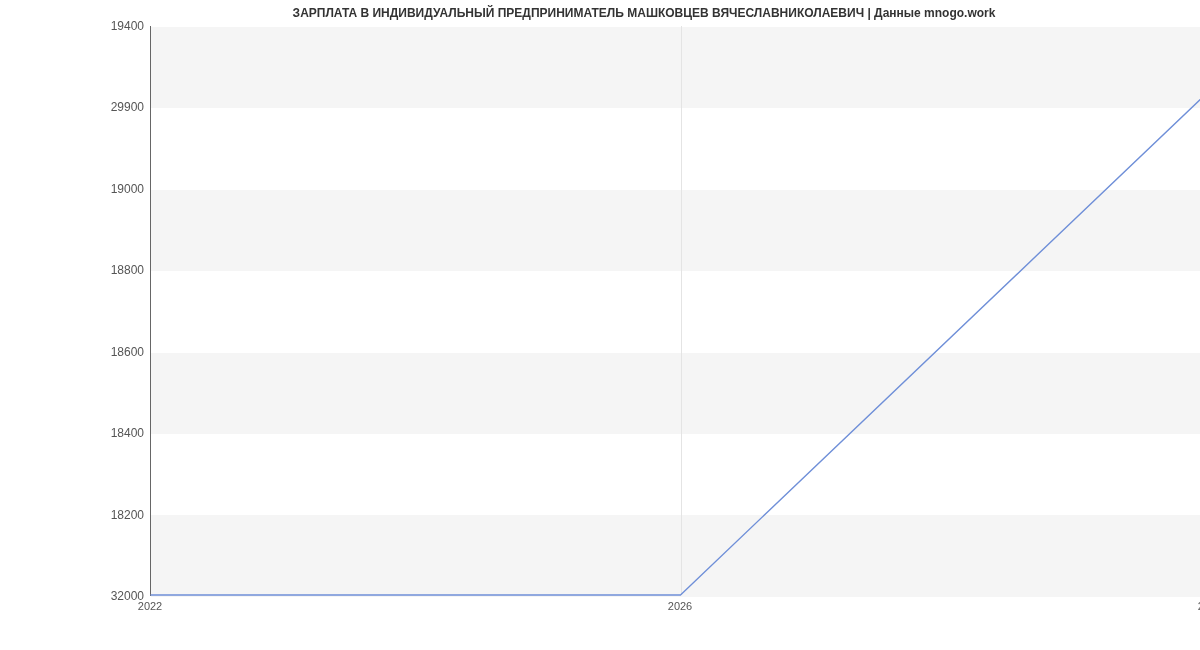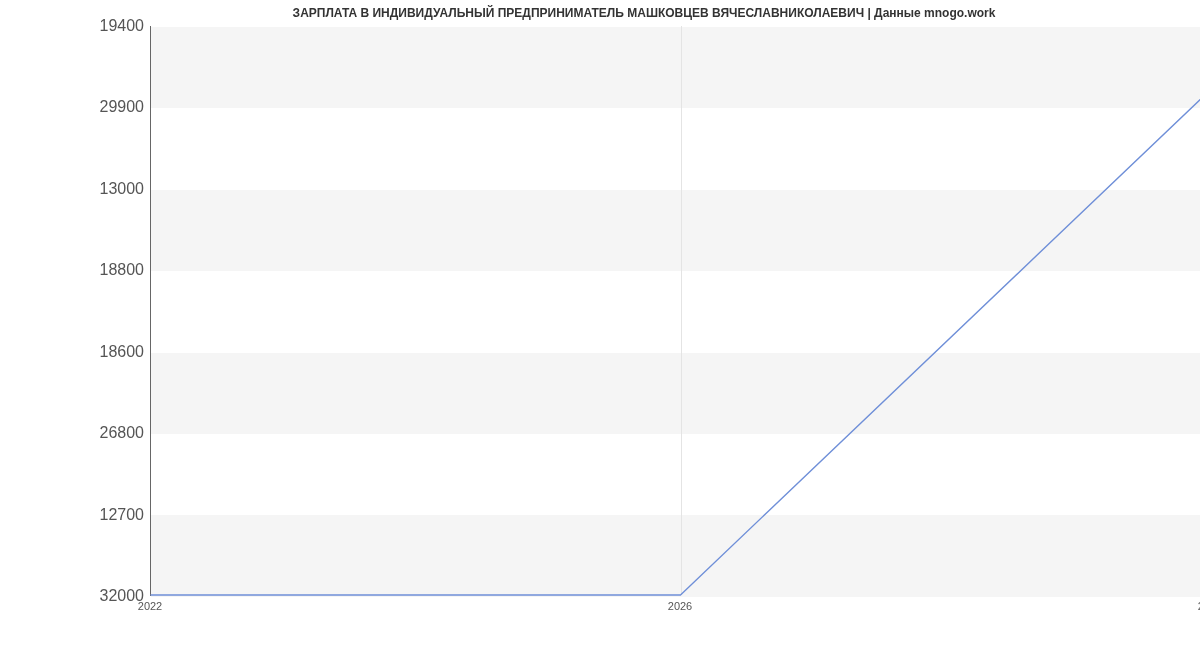--- a/index.html
+++ b/index.html
@@ -48,21 +48,21 @@
     top: 0;
     bottom: 0;
     width: 0;
     border-left: 1px solid #e4e4e4;
   }
   .ytick {
     position: absolute;
     right: 1100px;
     width: 60px;
     text-align: right;
-    font-size: 16px;
+    font-size: 12px;
     color: #555;
     transform: translateY(-50%);
   }
   .xtick {
     position: absolute;
     top: 600px;
     font-size: 11px;
     color: #555;
     transform: translateX(-50%);
   }
@@ -89,24 +89,24 @@
 
     <div class="gridline-v" style="left:530px;"></div>
     <div class="gridline-v" style="left:1059px;"></div>
 
     <svg class="line" viewBox="0 0 1060 570" preserveAspectRatio="none">
       <polyline id="series-path" fill="none" stroke-width="1.4" stroke-linejoin="round" stroke-linecap="round" points="0.00,570.00 530.00,570.00 1060.00,64.33" stroke="#6f8fd8"></polyline>
     </svg>
   </div>
 
   <div class="ytick" style="top:596px;">32000</div>
-  <div class="ytick" style="top:514.57px;">12700</div>
-  <div class="ytick" style="top:433.14px;">26800</div>
+  <div class="ytick" style="top:514.57px;">18200</div>
+  <div class="ytick" style="top:433.14px;">18400</div>
   <div class="ytick" style="top:351.71px;">18600</div>
   <div class="ytick" style="top:270.29px;">18800</div>
-  <div class="ytick" style="top:188.86px;">13000</div>
+  <div class="ytick" style="top:188.86px;">19000</div>
   <div class="ytick" style="top:107.43px;">29900</div>
   <div class="ytick" style="top:26px;">19400</div>
 
   <div class="xtick" style="left:106px;text-align:center;">2022</div>
   <div class="xtick" style="left:636px;">2026</div>
   <div class="xtick" style="left:1166px;">2024</div>
 </div>
 
 </body></html>

